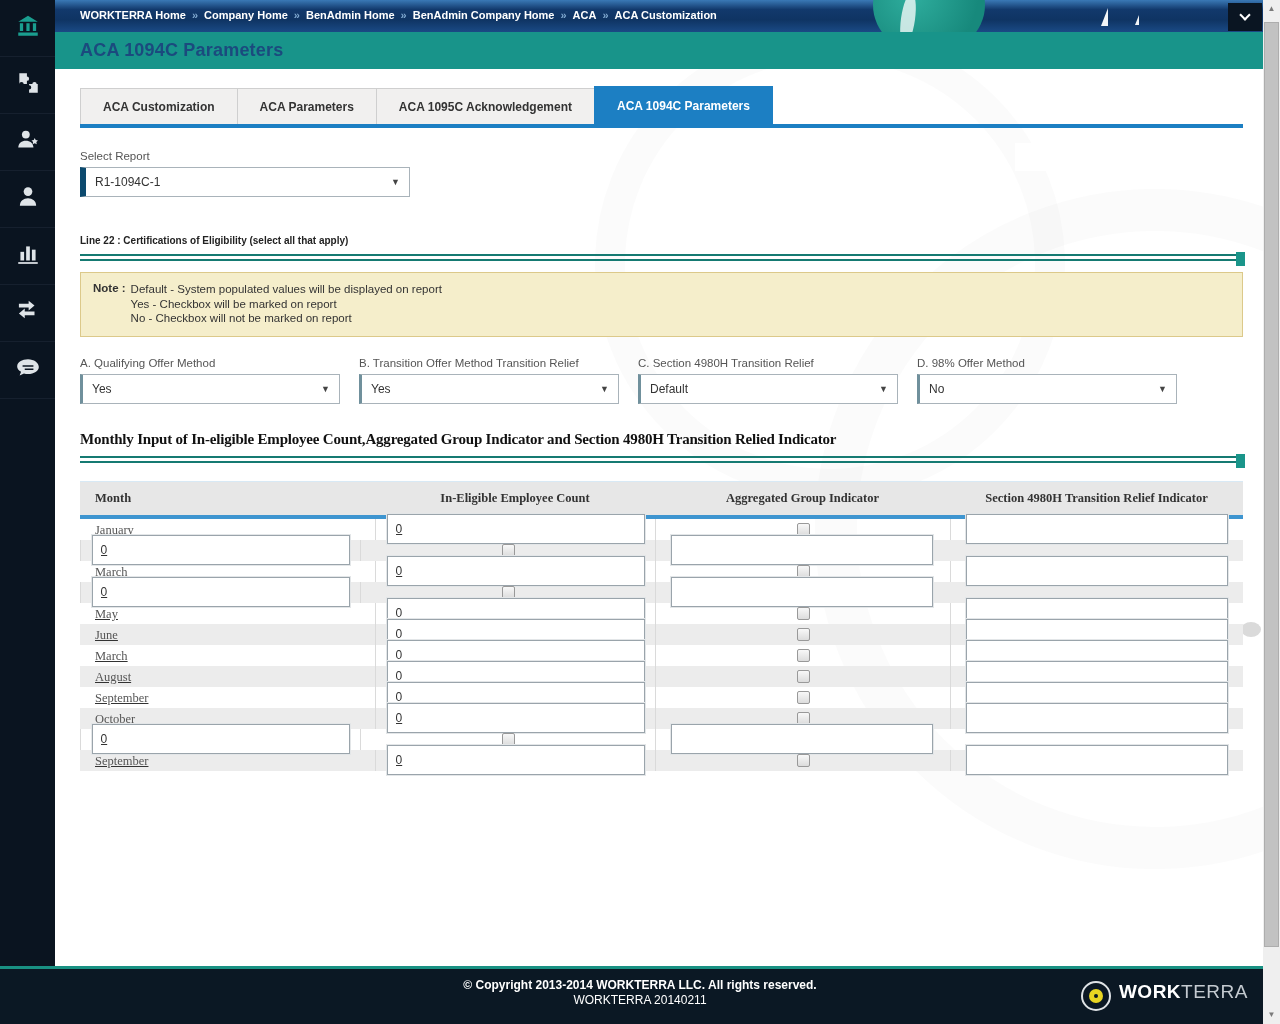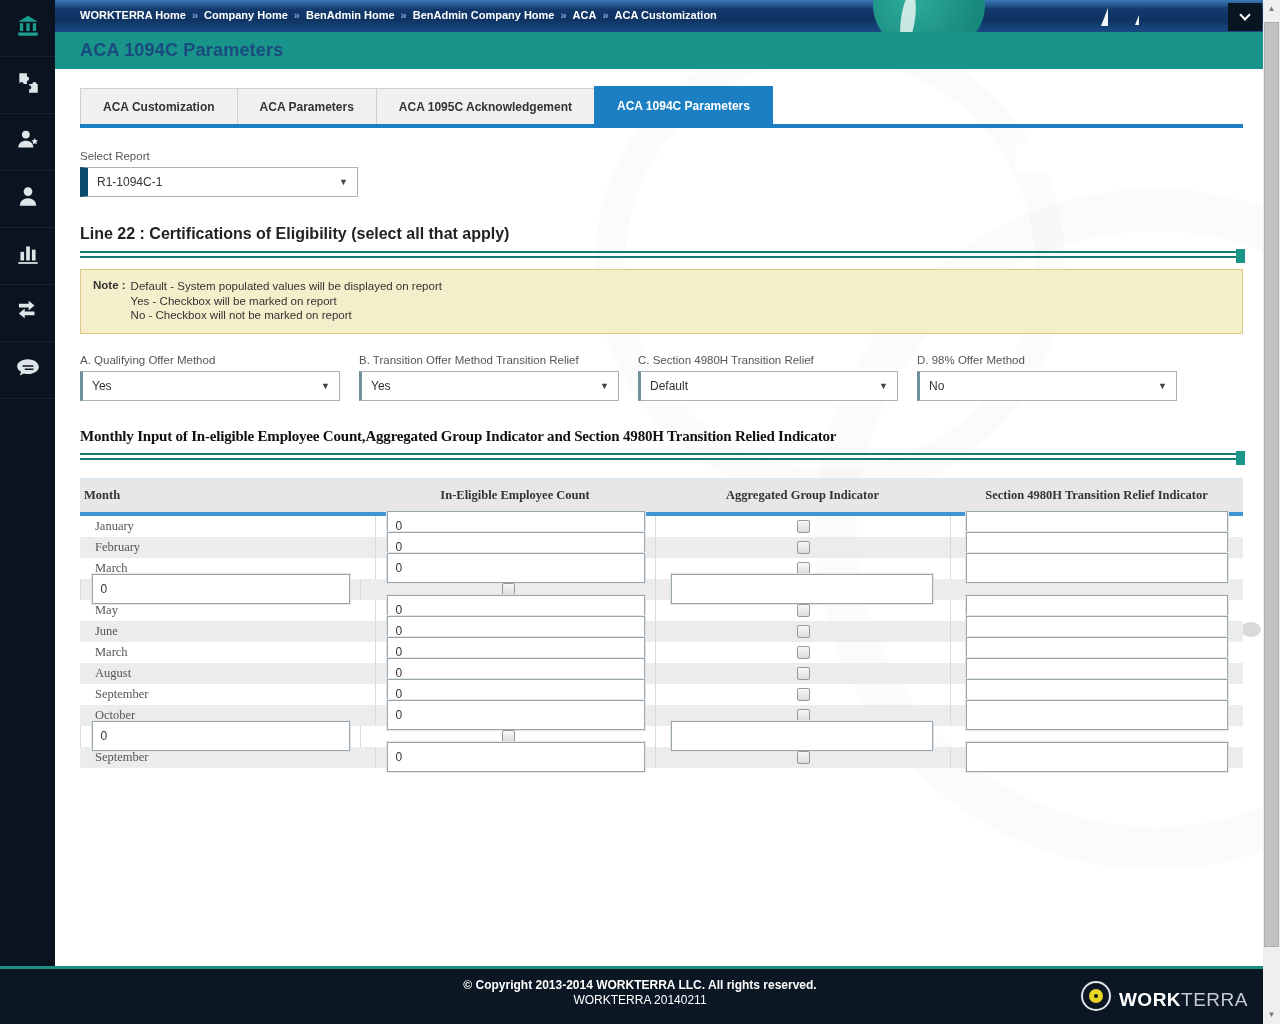--- a/index.html
+++ b/index.html
@@ -44,64 +44,64 @@
   .tab { height:36px; line-height:36px; padding:0 22px; background:#f1f0ef; border:1px solid #cfcfcf; border-bottom:none;
     font-size:12px; font-weight:bold; color:#333; cursor:pointer; margin-right:-1px; }
   .tab.active { background:#1c7fc3; color:#fff; border-color:#1c7fc3; height:38px; line-height:38px; }
   .tab-underline { height:4px; background:#1c7fc3; }
 
   
   .field-label { font-size:11.5px; color:#555; margin-bottom:5px; }
   .selbox { position:relative; height:30px; background:#fff; border:1px solid #a9b3ba; display:flex; align-items:center;
     font-size:12px; color:#333; padding-left:9px; cursor:pointer; }
   .selbox .arrow { position:absolute; right:9px; top:9px; font-size:9px; color:#444; }
-  .report-select { width:278px; border-left:8px solid #0c4a6e; margin-top:22px0; }
+  .report-select { width:330px; border-left:6px solid #0c4a6e; margin-top:22px0; }
   .mt22 { margin-top:22px; }
 
-  .section-heading { margin-top:28px; font-size:16px; font-weight:bold; color:#222; font-family:"Liberation Sans",sans-serif; }
+  .section-heading { margin-top:38px; font-size:10px; font-weight:bold; color:#222; font-family:"Liberation Sans",sans-serif; }
   .serif-heading { margin-top:27px; font-size:15px; font-weight:bold; color:#111; font-family:"Liberation Serif",serif; letter-spacing:-.2px; }
 
   .splitter { position:relative; margin-top:8px; height:7px; border-top:2px solid #157a72; border-bottom:2px solid #157a72; }
   .splitter .handle { position:absolute; right:-2px; top:-4px; width:9px; height:14px; background:#1a958a; cursor:row-resize; }
 
   .notebox { margin-top:11px; background:#f5eecb; border:1px solid #dcc98a; padding:9px 12px 10px 12px; display:flex; font-size:11.5px; color:#333; }
   .notebox b { margin-right:5px; white-space:nowrap; }
   .notebox .note-line { line-height:14.5px; }
 
   .cert-row { display:flex; margin-top:20px; }
   .cert-field { width:260px; margin-right:19px; }
   .cert-field:last-child { margin-right:0; }
   .cert-field .selbox { border-left:3px solid #70909c; }
 
   
   .mtable { margin-top:18px; }
   .thead { display:flex; background:#e7e7e7; border-top:1px solid #d8e9f5; height:34px; align-items:center;
     font-family:"Liberation Serif",serif; font-size:12.5px; font-weight:bold; color:#333; }
   .bluebar { height:4px; background:#3e95d0; }
-  .trow { display:flex; height:21px; align-items:flex-start; }
+  .trow { display:flex; height:21px; align-items:center;text-decoration:underline; }
   .trow.alt { background:#ececec; }
   .c1 { width:295px; padding-left:15px; }
   .c2 { width:280px; display:flex; justify-content:center; }
   .c3 { width:295px; display:flex; justify-content:center; }
   .c4 { width:293px; display:flex; justify-content:center; }
   .trow .c2,.trow .c3,.trow .c4 { border-left:1px solid #dadada; height:100%; align-items:center; }
-  .thead .c1 { padding-left:4px; }
+  .thead .c1 { padding-left:15px; }
   .thead .c2,.thead .c3,.thead .c4 { justify-content:center; }
   .month-name { font-family:"Liberation Serif",serif; font-size:12.5px; color:#555; }
   .cnt-input, .ind-input { width:258px; height:30px; border:1px solid #9aa4ab; font-size:12px; color:#333; padding:0 8px;
     font-family:"Liberation Sans",sans-serif; background:#fff; outline:none; box-shadow:0 0 0 1px #e3e6e8; }
   .ind-input { width:262px; }
   .agg-check { appearance:none; -webkit-appearance:none; width:13px; height:13px; border:1px solid #999; border-radius:2px;
     background:linear-gradient(#f8f8f8,#dcdcdc); cursor:pointer; }
 
   
   .footer { position:absolute; left:0; right:0; bottom:0; height:58px; background:#0b1824; border-top:3px solid #199183; z-index:20; }
   .foot-text { position:absolute; left:0; right:0; top:9px; text-align:center; color:#fff; font-size:12px; line-height:15px; }
   .foot-text .l1 { font-weight:bold; }
-  .logo { position:absolute; right:32px; top:12px; display:flex; align-items:flex-end; }
+  .logo { position:absolute; right:32px; top:12px; display:flex; align-items:flex-start; }
   .logo-icon { position:relative; width:30px; height:30px; border:2px solid #dfe3e6; border-radius:50%; margin-right:8px; }
   .logo-icon::before { content:""; position:absolute; left:6px; top:6px; width:14px; height:14px; border-radius:50%; background:#e8d522; }
   .logo-icon::after { content:""; position:absolute; left:11px; top:11px; width:4px; height:4px; border-radius:50%; background:#0b1824; }
   .logo-word { font-size:19px; letter-spacing:.5px; }
   .logo-word .bold { color:#fff; font-weight:bold; }
   .logo-word .light { color:#c4cad0; font-weight:normal; }
 
   
   .scrollbar { position:absolute; right:0; top:0; width:17px; height:1024px; background:#efefef; z-index:50; }
   .sb-btn { position:absolute; left:0; width:17px; height:16px; color:#7a7a7a; font-size:8px; text-align:center; line-height:16px; cursor:pointer; }
@@ -263,21 +263,20 @@
               <input type="text" class="cnt-input" value="0" style="">
             </div>
             <div class="c3">
               <input type="checkbox" class="agg-check" style="">
             </div>
             <div class="c4">
               <input type="text" class="ind-input" style="">
             </div>
           </div>
           <div class="trow alt">
-            <div class="c1"><span class="month-name">February</span></div>
             <div class="c2">
               <input type="text" class="cnt-input" value="0" style="">
             </div>
             <div class="c3">
               <input type="checkbox" class="agg-check" style="">
             </div>
             <div class="c4">
               <input type="text" class="ind-input" style="">
             </div>
           </div>

